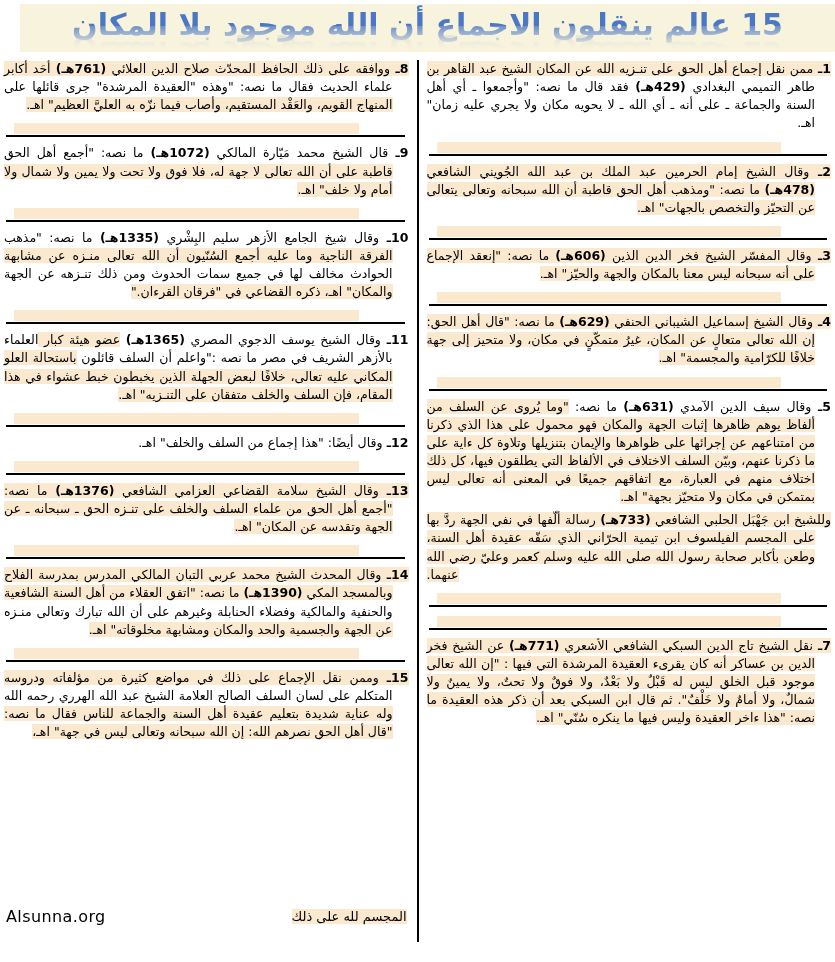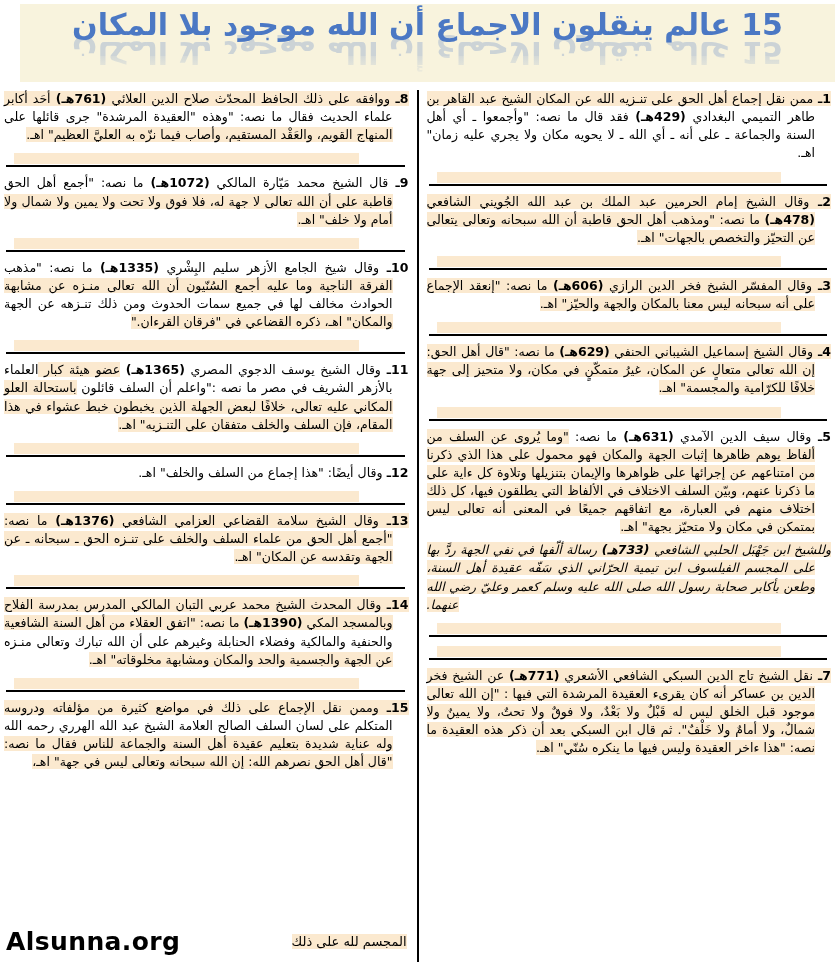--- a/index.html
+++ b/index.html
@@ -1,48 +1,48 @@
 <!DOCTYPE html>
 <html lang="ar" style="--title-bg: #f8f3dd; --blue: #4b78c4; --hl: #fbe9cf;"><head>
 <meta charset="utf-8">
 <style>
   html,body{margin:0;padding:0;background:#fff;}
   .page{position:relative;width:835px;height:962px;overflow:hidden;background:#fff;
         font-family:"DejaVu Sans",sans-serif;color:#000;}
 
   
-  .title-bar{position:relative;height:78px;margin:4px 0 8px 20px;background:var(--title-bg,#f8f3dd);
+  .title-bar{position:relative;height:48px;margin:4px 0 8px 20px;background:var(--title-bg,#f8f3dd);
              overflow:hidden;text-align:center;direction:rtl;}
   .title-text{font-weight:bold;font-size:30px;line-height:42px;color:var(--blue,#4b78c4);white-space:nowrap;}
   .title-mirror{font-weight:bold;font-size:30px;line-height:30px;color:var(--blue,#4b78c4);
                 opacity:.25;transform:scaleY(-1);white-space:nowrap;margin-top:-9px;}
   .title-fade{position:absolute;left:0;right:0;bottom:0;height:26px;
               background:linear-gradient(to bottom,rgba(248,243,221,.2),var(--title-bg,#f8f3dd) 88%);}
 
   
   .content{display:flex;direction:rtl;padding:0 2px;height:882px;}
   .col{flex:1;display:flex;flex-direction:column;min-width:0;}
   .col-right{padding:0 2px 0 8px;}
   .col-left{padding:0 8px 0 2px;}
   .divider{width:2px;background:#000;}
 
   .para{margin:0 0 5px;font-size:12.5px;line-height:1.45;text-align:justify;direction:rtl;
         padding-right:16px;text-indent:-16px;}
   .para .b{font-weight:bold;}
   .para .hl{background:var(--hl,#fbe9cf);}
-  .para[data-name="ibn-jahbal-note"]{text-align-last:left;font-style:italic;}
+  .para[data-name="ibn-jahbal-note"]{text-align-last:left;}
 
   .sep{margin:9px 4px 7px 2px;}
   .sep-strip{height:11px;background:var(--hl,#fbe9cf);margin:0 46px 0 8px;}
   .sep-line{height:0;border-bottom:2px solid #000;margin-top:1px;}
 
   .footer{margin-top:auto;display:flex;justify-content:space-between;align-items:center;
           direction:rtl;padding:8px 2px 16px 2px;}
   .hamd{background:var(--hl,#fbe9cf);font-size:13px;}
-  .site{direction:ltr;font-weight:bold;font-size:25px;letter-spacing:.4px;}
+  .site{direction:ltr;font-weight:normal;font-size:16px;letter-spacing:.4px;}
 </style>
 </head>
 <body>
 
 <div class="page" data-name="document-page">
 
   <div class="title-bar" data-name="title-banner">
     <div class="title-text" data-name="page-title">15 عالم ينقلون الاجماع أن الله موجود بلا المكان</div>
     <div class="title-mirror" data-name="page-title-reflection">15 عالم ينقلون الاجماع أن الله موجود بلا المكان</div>
     <div class="title-fade" data-name="title-reflection-fade"></div>
@@ -55,21 +55,21 @@
           <p class="para" data-name="item-1"><span class="hl b" data-name="date-or-number">1ـ </span><span class="hl" data-name="highlighted-text">ممن نقل إجماع أهل الحق على تنـزيه الله عن المكان الشيخ عبد القاهر بن</span><span data-name="plain-text"> طاهر التميمي البغدادي </span><span class="b" data-name="date-or-number">(429هـ)</span><span data-name="plain-text"> فقد قال ما نصه: "وأجمعوا ـ أي أهل السنة والجماعة ـ على أنه ـ أي الله ـ لا يحويه مكان ولا يجري عليه زمان" اهـ.</span></p>
           <div class="sep" data-name="item-separator">
             <div class="sep-strip" data-name="separator-highlight-strip"></div>
             <div class="sep-line" data-name="separator-rule"></div>
           </div>
           <p class="para" data-name="item-2"><span class="hl b" data-name="date-or-number">2ـ </span><span class="hl" data-name="highlighted-text">وقال الشيخ إمام الحرمين عبد الملك بن عبد الله الجُويني الشافعي </span><span class="hl b" data-name="date-or-number">(478هـ)</span><span class="hl" data-name="highlighted-text"> ما نصه: "ومذهب أهل الحق قاطبة أن الله سبحانه وتعالى يتعالى عن التحيّز والتخصص بالجهات" اهـ.</span></p>
           <div class="sep" data-name="item-separator">
             <div class="sep-strip" data-name="separator-highlight-strip"></div>
             <div class="sep-line" data-name="separator-rule"></div>
           </div>
-          <p class="para" data-name="item-3"><span class="hl b" data-name="date-or-number">3ـ </span><span class="hl" data-name="highlighted-text">وقال المفسّر الشيخ فخر الدين الرازي </span><span class="hl b" data-name="date-or-number">(606هـ)</span><span class="hl" data-name="highlighted-text"> ما نصه: "إنعقد الإجماع على أنه سبحانه ليس معنا بالمكان والجهة والحيّز" اهـ.</span></p>
+          <p class="para" data-name="item-3"><span class="hl b" data-name="date-or-number">3ـ </span><span class="hl" data-name="highlighted-text">وقال المفسّر الشيخ فخر الدين الذين </span><span class="hl b" data-name="date-or-number">(606هـ)</span><span class="hl" data-name="highlighted-text"> ما نصه: "إنعقد الإجماع على أنه سبحانه ليس معنا بالمكان والجهة والحيّز" اهـ.</span></p>
           <div class="sep" data-name="item-separator">
             <div class="sep-strip" data-name="separator-highlight-strip"></div>
             <div class="sep-line" data-name="separator-rule"></div>
           </div>
           <p class="para" data-name="item-4"><span class="hl b" data-name="date-or-number">4ـ </span><span class="hl" data-name="highlighted-text">وقال الشيخ إسماعيل الشيباني الحنفي </span><span class="hl b" data-name="date-or-number">(629هـ)</span><span class="hl" data-name="highlighted-text"> ما نصه: "قال أهل الحق: إن الله تعالى متعالٍ عن المكان، غيرُ متمكّنٍ في مكان، ولا متحيز إلى جهة خلافًا للكرّامية والمجسمة" اهـ.</span></p>
           <div class="sep" data-name="item-separator">
             <div class="sep-strip" data-name="separator-highlight-strip"></div>
             <div class="sep-line" data-name="separator-rule"></div>
           </div>
           <p class="para" data-name="item-5"><span class="b" data-name="date-or-number">5ـ </span><span data-name="plain-text">وقال سيف الدين الآمدي </span><span class="b" data-name="date-or-number">(631هـ)</span><span data-name="plain-text"> ما نصه: </span><span class="hl" data-name="highlighted-text">"وما يُروى عن السلف من ألفاظ يوهم ظاهرها إثبات الجهة والمكان فهو محمول على هذا الذي ذكرنا من امتناعهم عن إجرائها على ظواهرها والإيمان بتنزيلها وتلاوة كل ءاية على ما ذكرنا عنهم، وبيّن السلف الاختلاف في الألفاظ التي يطلقون فيها، كل ذلك اختلاف منهم في العبارة، مع اتفاقهم جميعًا في المعنى أنه تعالى ليس بمتمكن في مكان ولا متحيّز بجهة" اهـ.</span></p>

